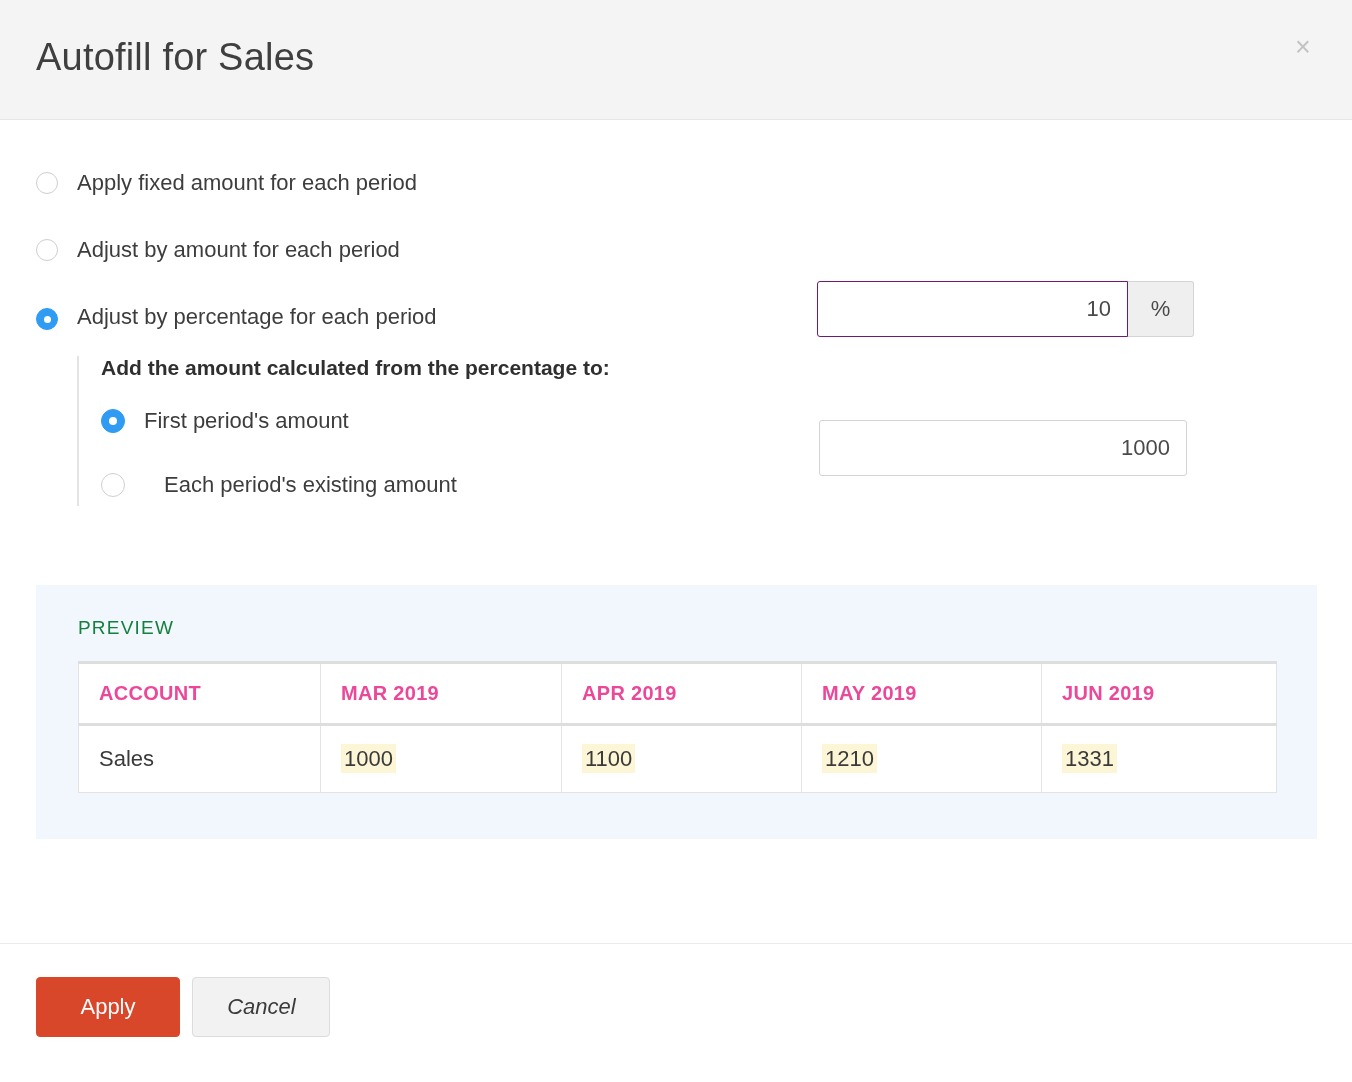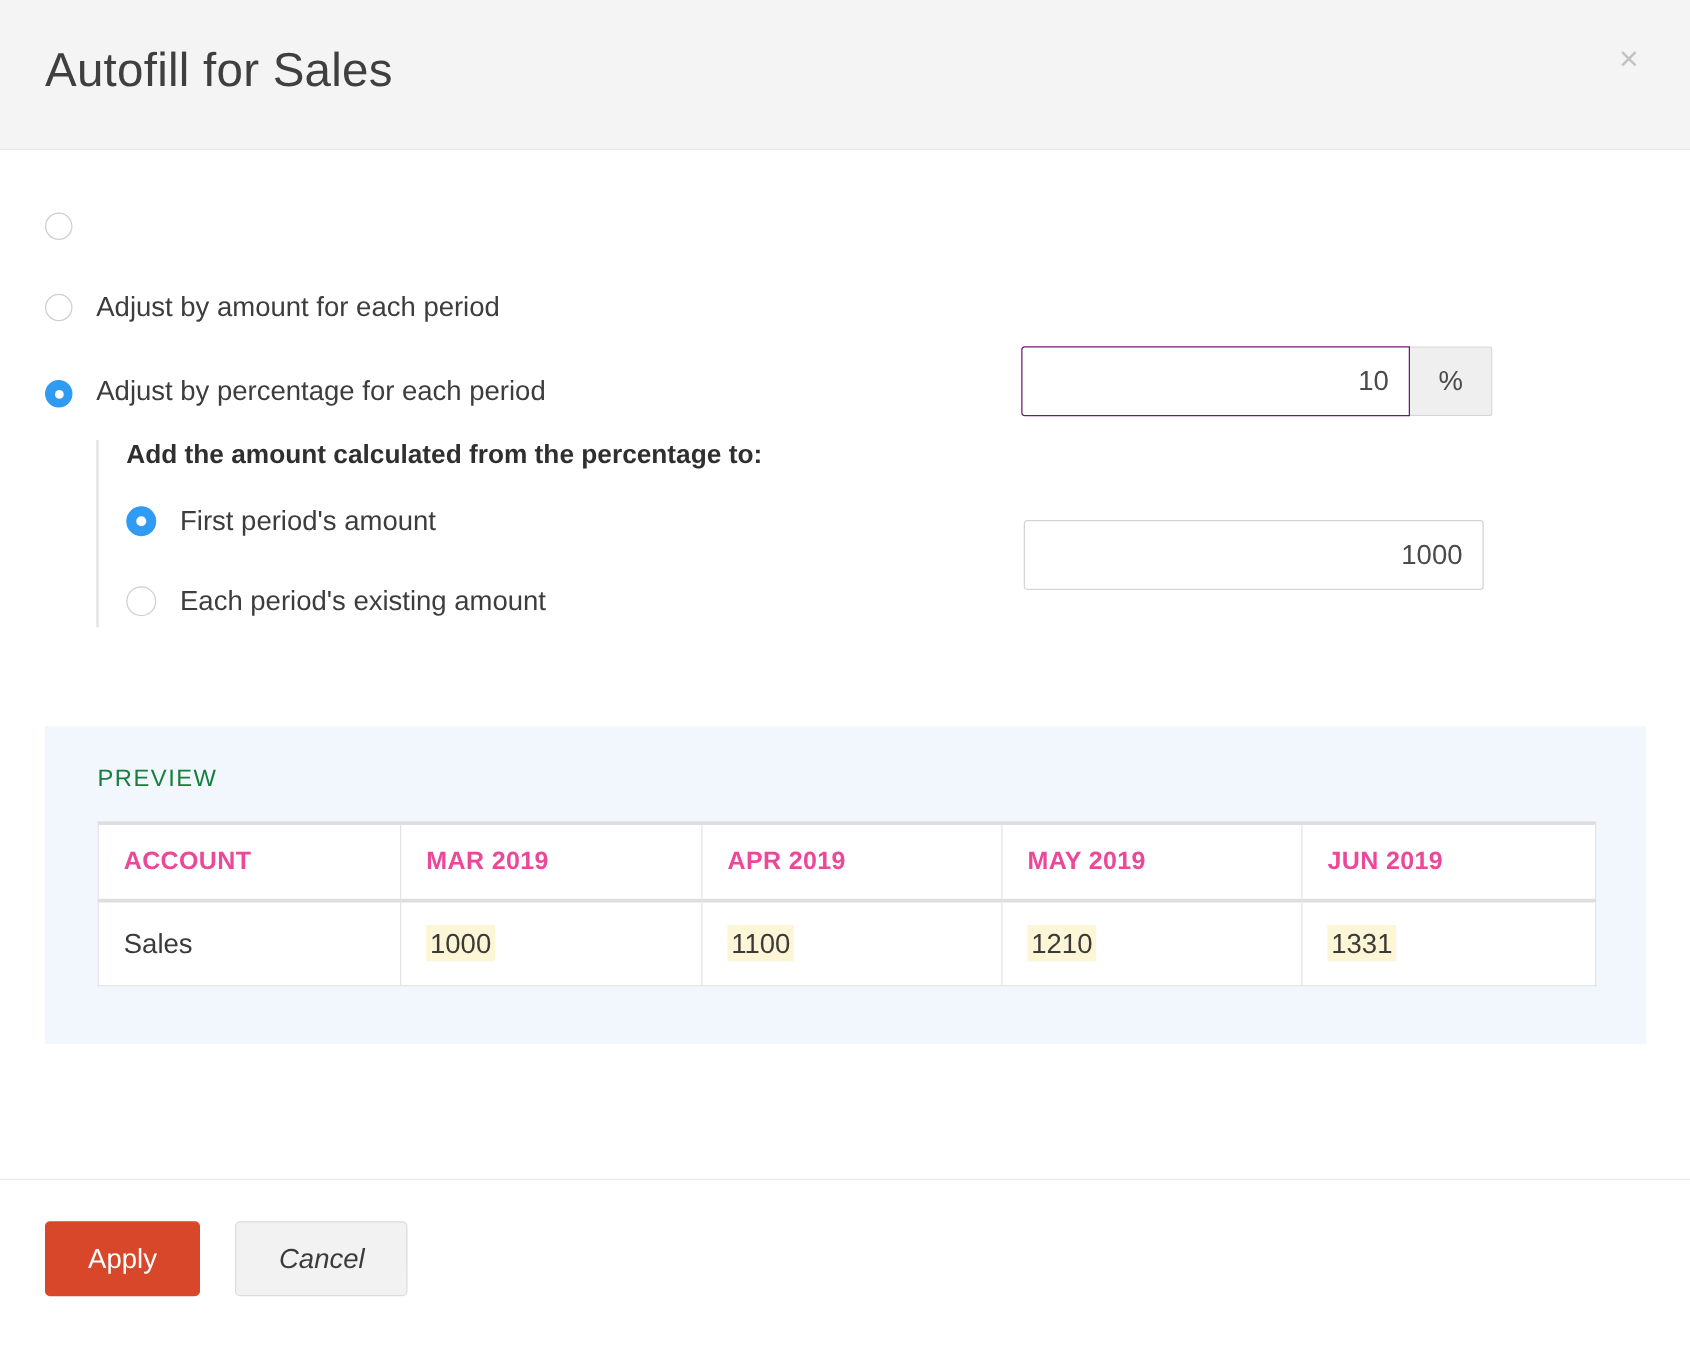--- a/index.html
+++ b/index.html
@@ -163,21 +163,21 @@
     font-size: 21px;
     font-weight: bold;
     color: #2f2f2f;
     margin-bottom: 26px;
   }
   .sub-option {
     display: flex;
     align-items: center;
     height: 30px;
   }
-  .sub-option + .sub-option { margin-top: 34px; }
+  .sub-option + .sub-option { margin-top: 34px; gap: 20px; }
   .sub-option .option-label {
     margin-left: 19px;
     font-size: 22px;
   }
 
   .amount-input-wrap {
     position: absolute;
     left: 740px;
     top: 64px;
   }
@@ -267,22 +267,22 @@
     border-radius: 4px;
     cursor: pointer;
     height: 60px;
     box-sizing: border-box;
     outline: none;
   }
   .btn-primary {
     background: #d9472b;
     border: 1px solid #d9472b;
     color: #ffffff;
-    width: 124px;
-    margin-right: 24px;
+    width: 144px;
+    margin-right: 8px;
   }
   .btn-secondary {
     background: #f2f2f2;
     border: 1px solid #dcdcdc;
     color: #3b3b3b;
     width: 138px;
     font-style: italic;
   }
 </style>
 </head>
@@ -292,20 +292,21 @@
 
   <div class="dialog-header">
     <div class="dialog-title">Autofill for Sales</div>
     <div class="close-icon">×</div>
   </div>
 
   <div class="dialog-body">
 
     <div class="option-row r1">
       <span class="radio"></span>
+      <span class="option-label">Apply fixed amount for each period</span>
     </div>
 
     <div class="option-row r2">
       <span class="radio"></span>
       <span class="option-label">Adjust by amount for each period</span>
     </div>
 
     <div class="option-row r3">
       <span class="radio checked"></span>
       <span class="option-label">Adjust by percentage for each period</span>

